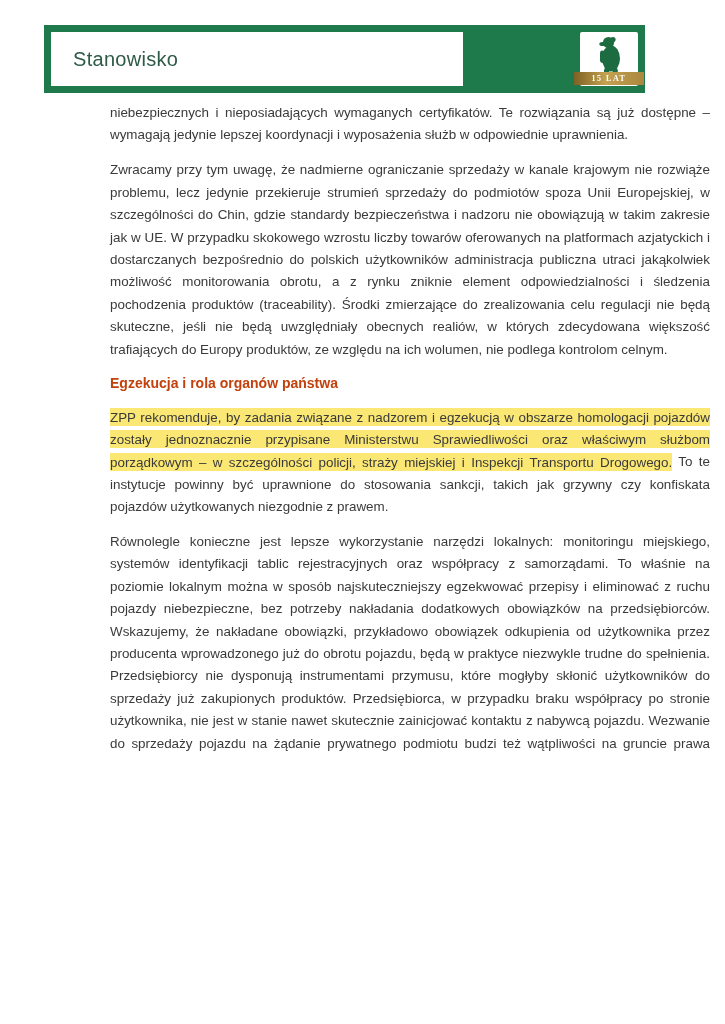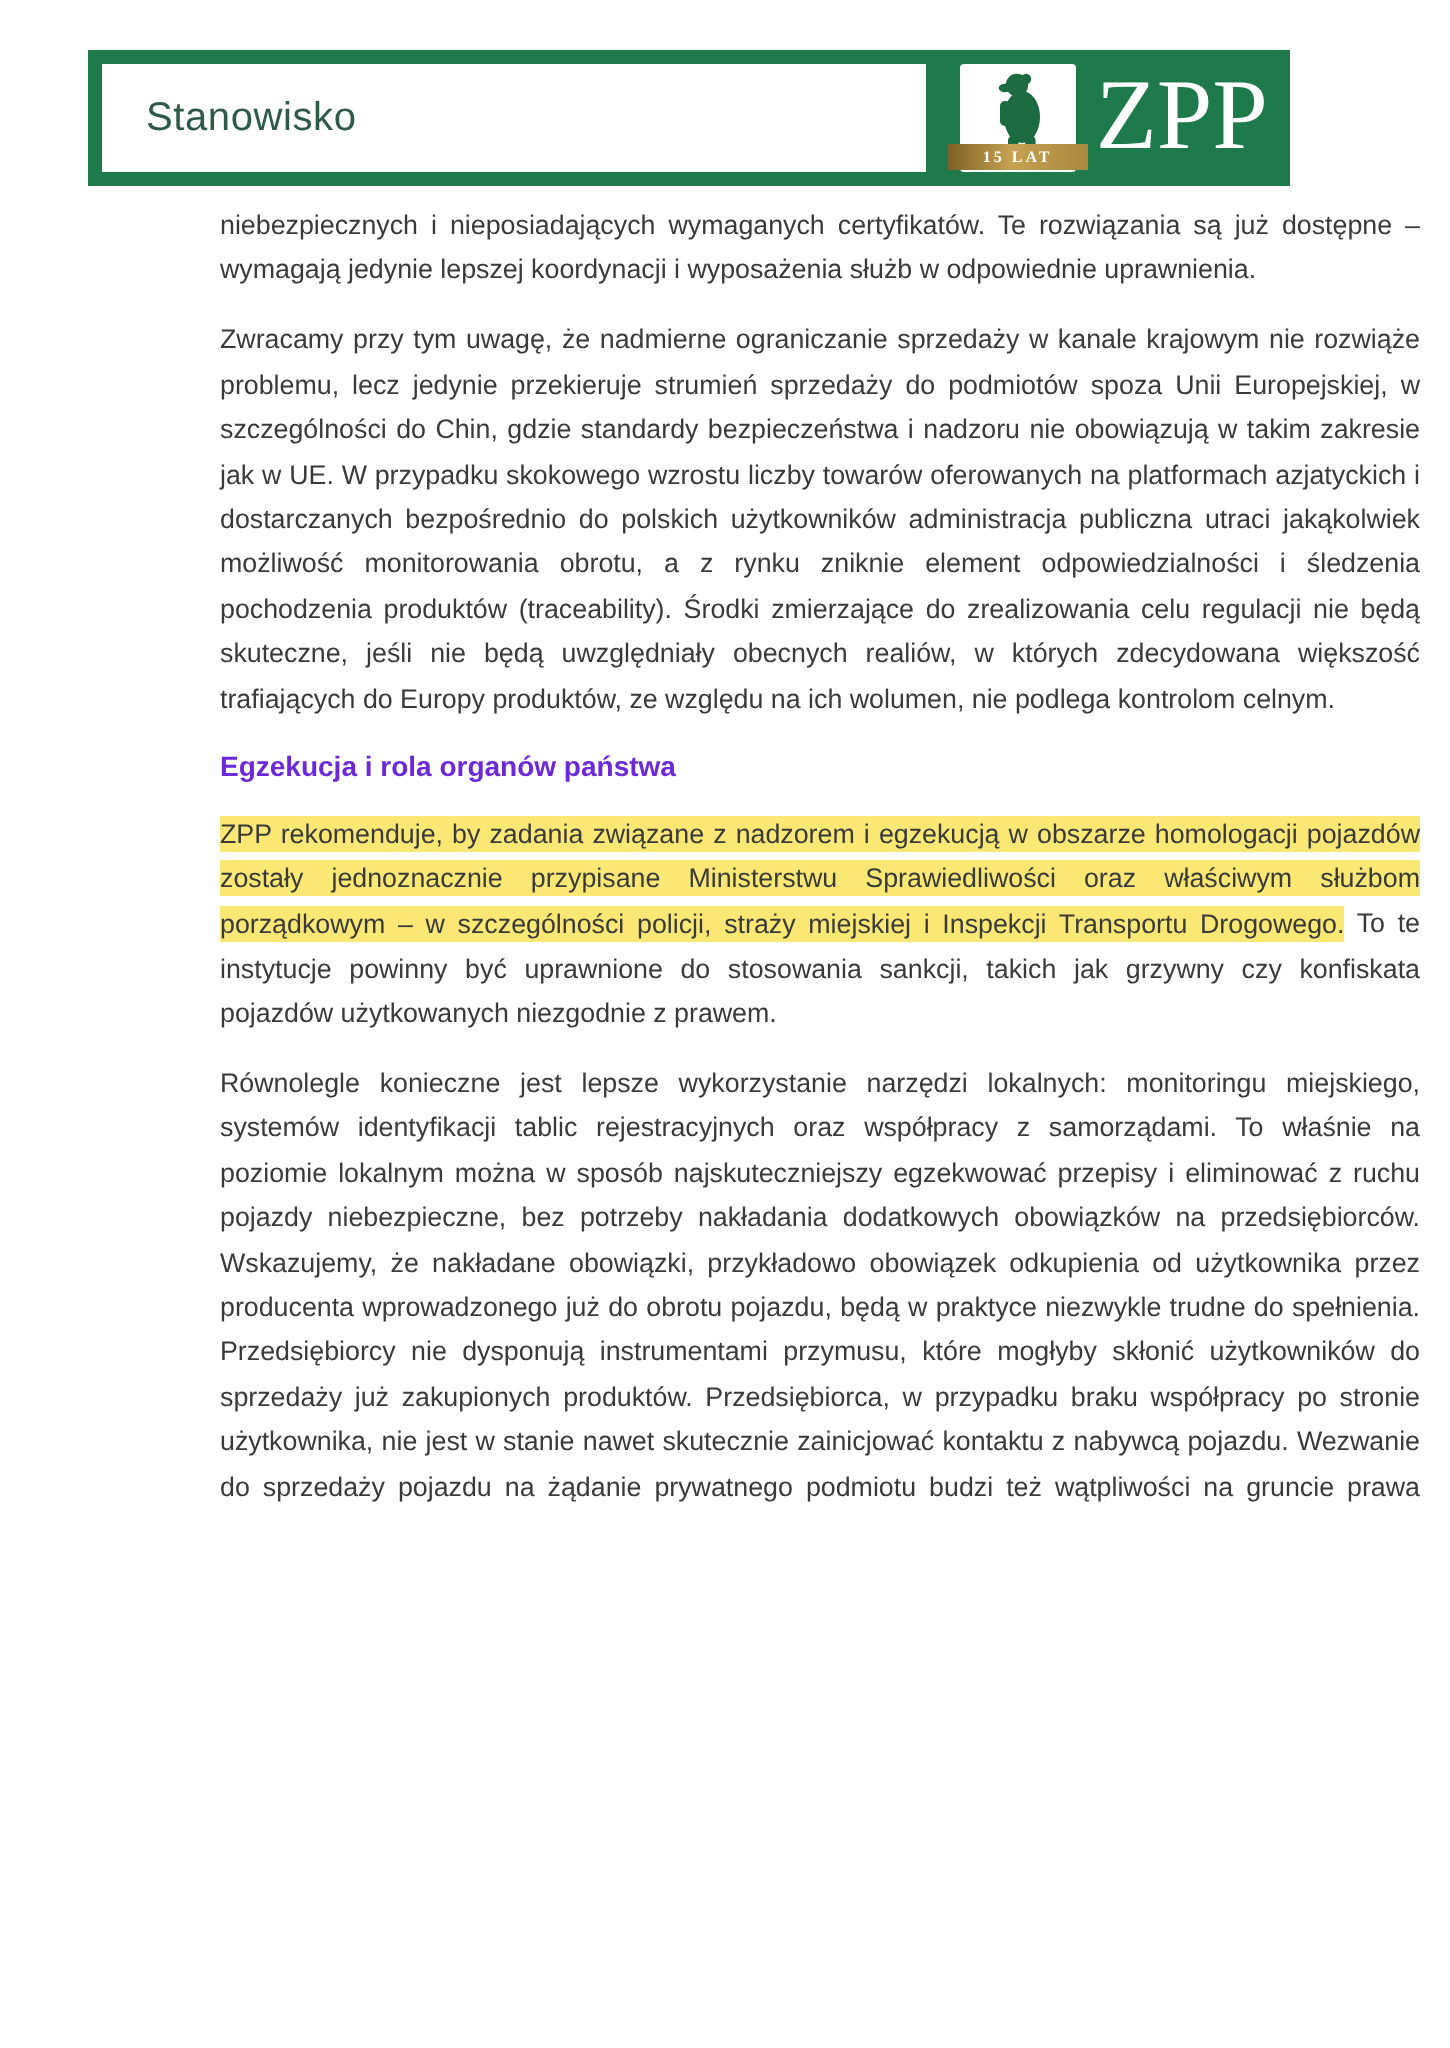--- a/index.html
+++ b/index.html
@@ -56,21 +56,21 @@
     position:absolute; left:63px; top:102px; width:600px;
     color:#3a3a3a;
     margin-left:47px;
   }
   .content p {
     font-size:13.4px; line-height:22.4px;
     text-align:justify;
     margin:0 0 12.5px 0;
   }
   .content h2 {
-    font-size:14px; line-height:20px; font-weight:bold; color:#6d28d9;
+    font-size:14px; line-height:20px; font-weight:bold; color:#c2410c;
     margin:6px 0 13px 0;
   }
   mark.hl {
     background:#fbe874; color:inherit; padding:1.5px 0;
   }
 
   
   .footer {
     position:absolute; left:44px; top:890px; width:420px; height:52px;
   }
@@ -111,21 +111,20 @@
               <rect x="9" y="15.5" width="5" height="12.5" rx="2.4"></rect>
               <rect x="13" y="33" width="5.2" height="10.5" rx="2.2"></rect>
               <rect x="21.6" y="33" width="5.2" height="10.5" rx="2.2"></rect>
             </g>
           </svg>
         </span>
         <div class="badge">
           <span>15 LAT</span>
         </div>
       </div>
-      <div class="zpp-text">ZPP</div>
     </div>
   </header>
 
   <main class="content">
     <p>niebezpiecznych i nieposiadających wymaganych certyfikatów. Te rozwiązania są już dostępne – wymagają jedynie lepszej koordynacji i wyposażenia służb w odpowiednie uprawnienia.</p>
     <p>Zwracamy przy tym uwagę, że nadmierne ograniczanie sprzedaży w kanale krajowym nie rozwiąże problemu, lecz jedynie przekieruje strumień sprzedaży do podmiotów spoza Unii Europejskiej, w szczególności do Chin, gdzie standardy bezpieczeństwa i nadzoru nie obowiązują w takim zakresie jak w UE. W przypadku skokowego wzrostu liczby towarów oferowanych na platformach azjatyckich i dostarczanych bezpośrednio do polskich użytkowników administracja publiczna utraci jakąkolwiek możliwość monitorowania obrotu, a z rynku zniknie element odpowiedzialności i śledzenia pochodzenia produktów (traceability). Środki zmierzające do zrealizowania celu regulacji nie będą skuteczne, jeśli nie będą uwzględniały obecnych realiów, w których zdecydowana większość trafiających do Europy produktów, ze względu na ich wolumen, nie podlega kontrolom celnym.</p>
     <h2>Egzekucja i rola organów państwa</h2>
     <p><mark class="hl">ZPP rekomenduje, by zadania związane z nadzorem i egzekucją w obszarze homologacji pojazdów zostały jednoznacznie przypisane Ministerstwu Sprawiedliwości oraz właściwym służbom porządkowym – w szczególności policji, straży miejskiej i Inspekcji Transportu Drogowego.</mark><span> To te instytucje powinny być uprawnione do stosowania sankcji, takich jak grzywny czy konfiskata pojazdów użytkowanych niezgodnie z prawem.</span></p>
     <p>Równolegle konieczne jest lepsze wykorzystanie narzędzi lokalnych: monitoringu miejskiego, systemów identyfikacji tablic rejestracyjnych oraz współpracy z samorządami. To właśnie na poziomie lokalnym można w sposób najskuteczniejszy egzekwować przepisy i eliminować z ruchu pojazdy niebezpieczne, bez potrzeby nakładania dodatkowych obowiązków na przedsiębiorców. Wskazujemy, że nakładane obowiązki, przykładowo obowiązek odkupienia od użytkownika przez producenta wprowadzonego już do obrotu pojazdu, będą w praktyce niezwykle trudne do spełnienia. Przedsiębiorcy nie dysponują instrumentami przymusu, które mogłyby skłonić użytkowników do sprzedaży już zakupionych produktów. Przedsiębiorca, w przypadku braku współpracy po stronie użytkownika, nie jest w stanie nawet skutecznie zainicjować kontaktu z nabywcą pojazdu. Wezwanie do sprzedaży pojazdu na żądanie prywatnego podmiotu budzi też wątpliwości na gruncie prawa cywilnego i ustawy o prawach konsumenta. ZPP podkreśla, że zapewnienie porządku i bezpieczeństwa na drogach może i powinno być skuteczniej wykonywane przez właściwe służby porządkowe, które w ramach władztwa publicznego dysponują takimi uprawnieniami jak konfiskata pojazdu.</p>
   </main>

